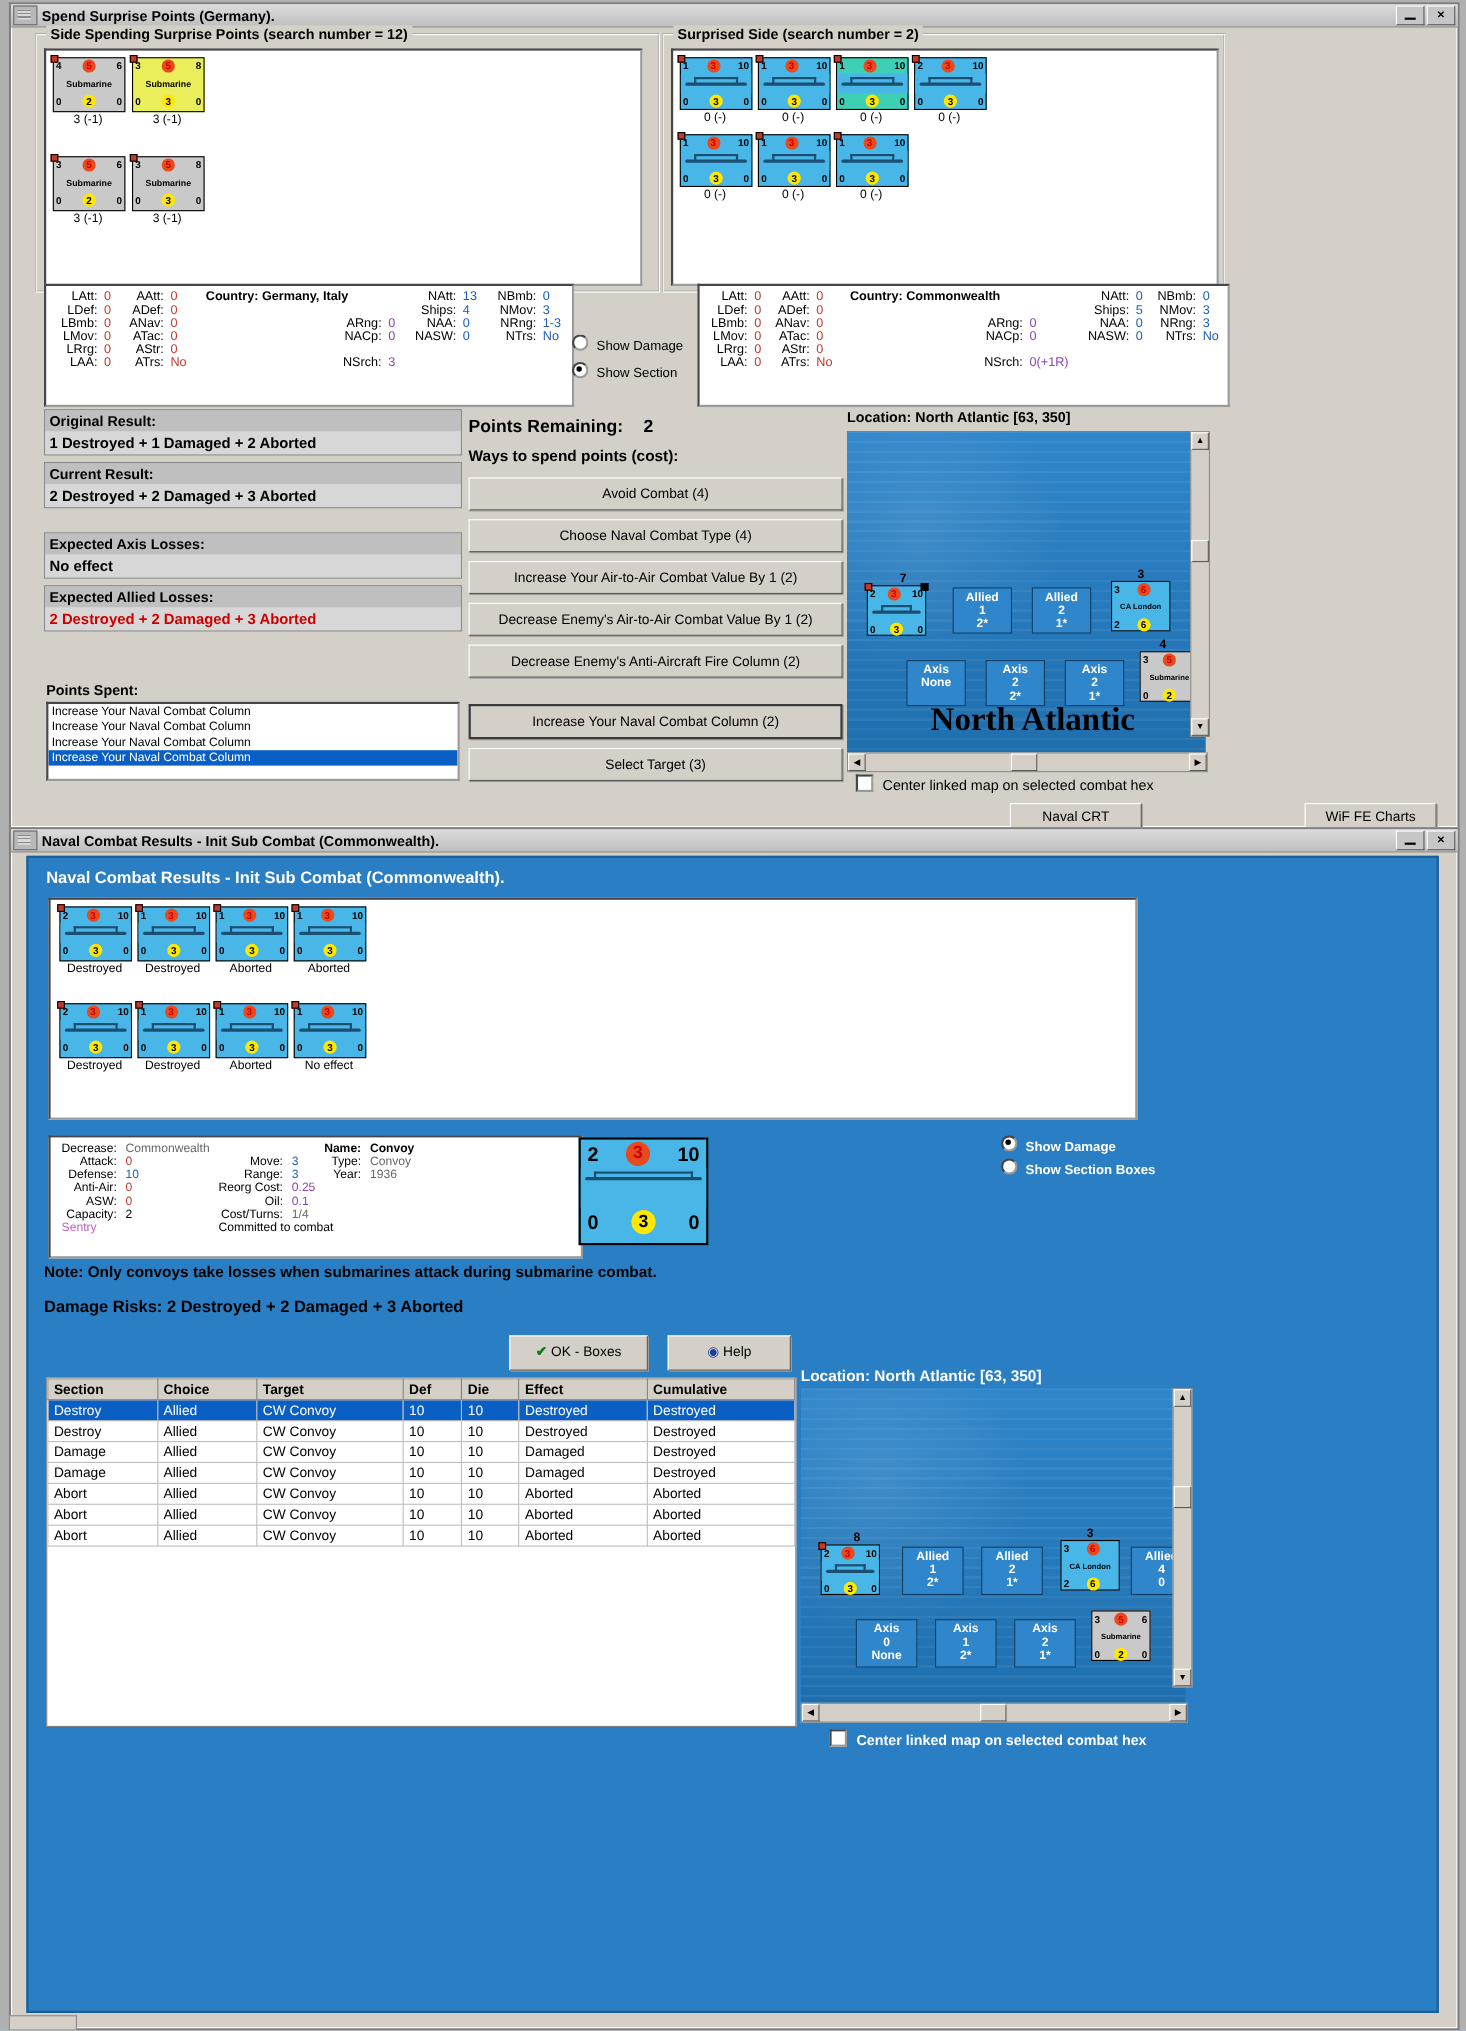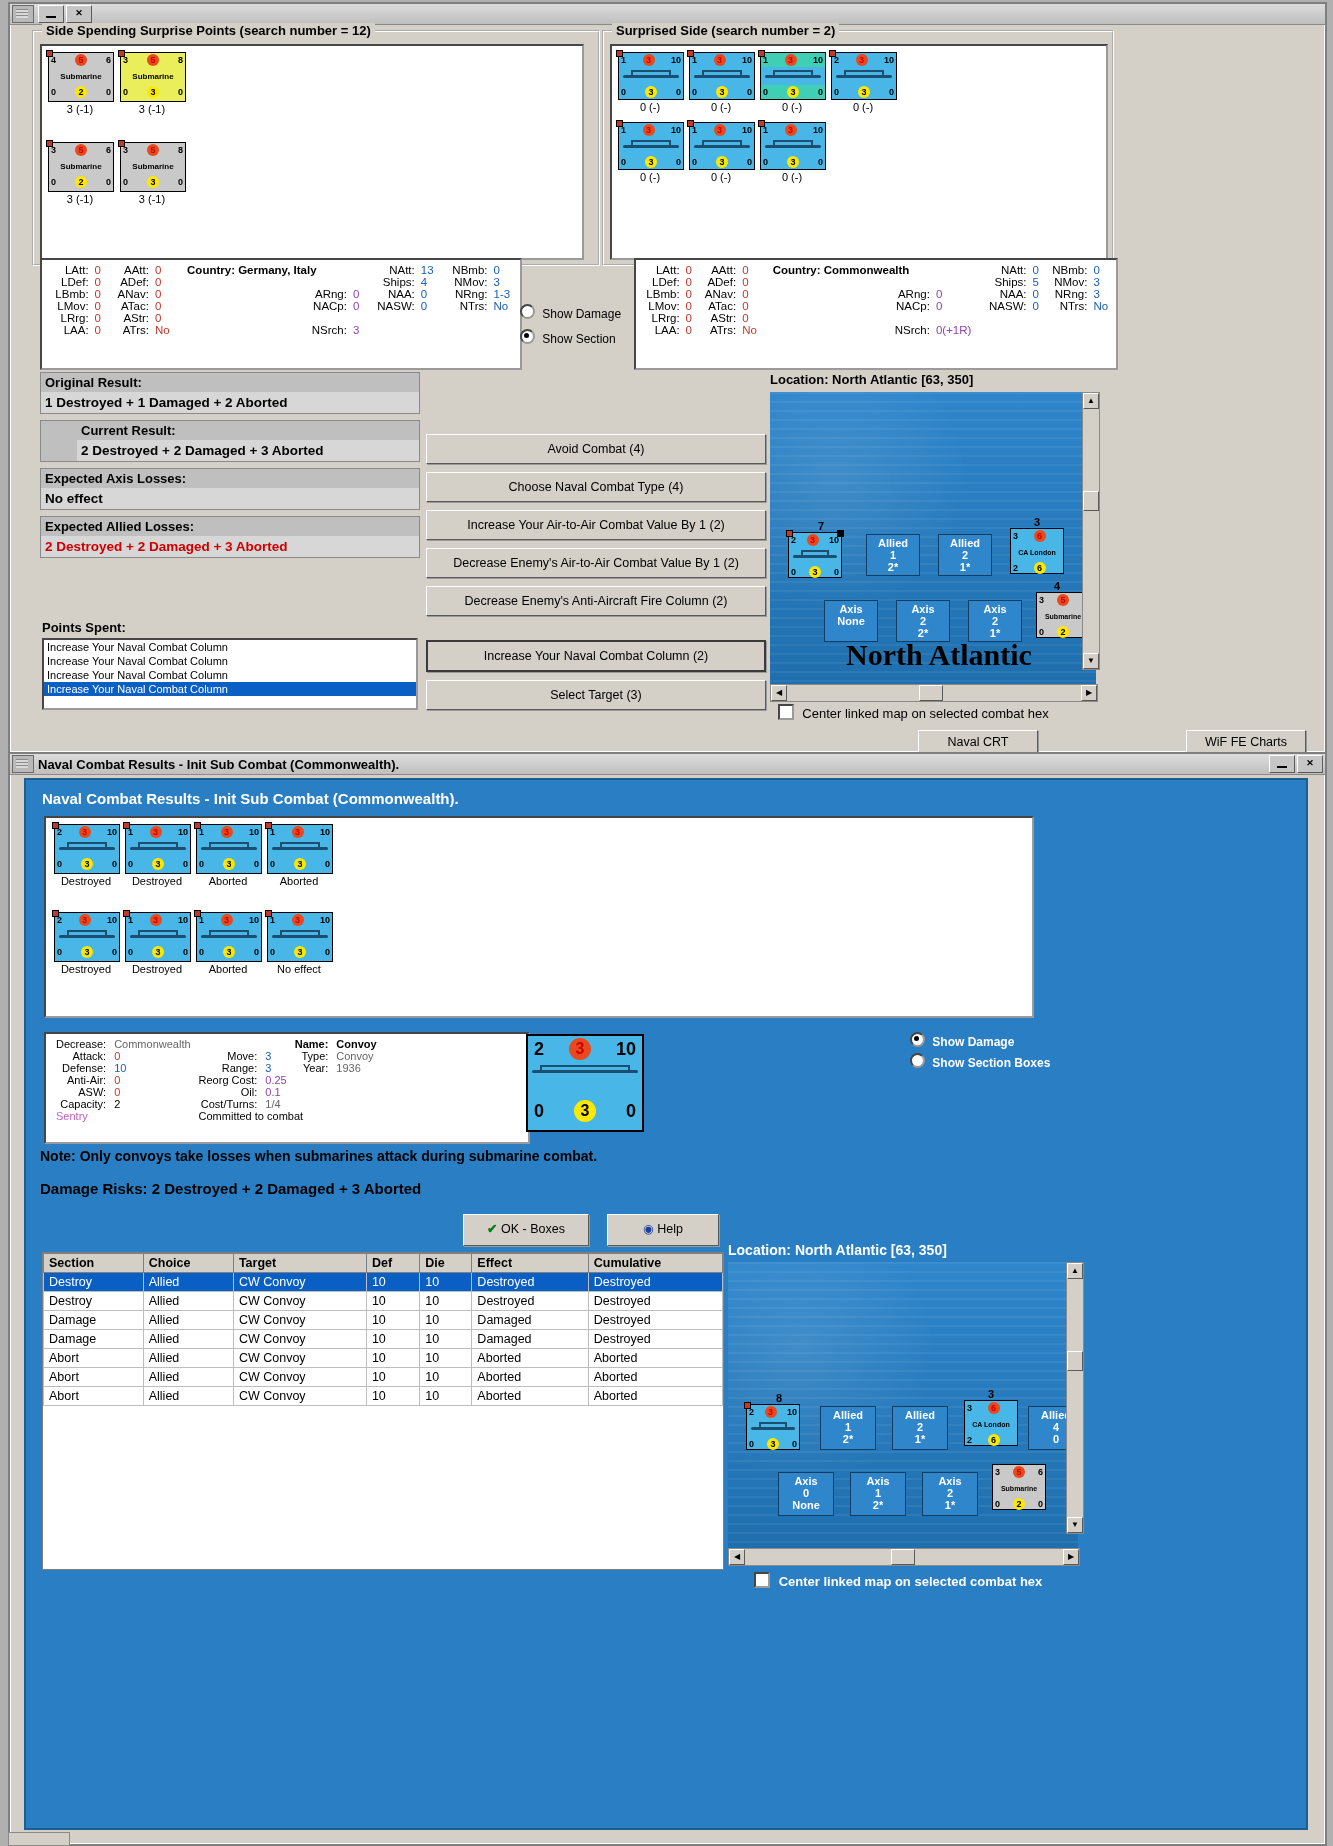--- a/index.html
+++ b/index.html
@@ -105,20 +105,21 @@
   .tiny{font-size:11px;}
 </style>
 </head>
 <body>
 
 <div id="root">
 
 <div class="win" style="left:8px;top:2px;width:1315px;height:748px;">
   <div class="titlebar">
     <span class="tb-icon"></span>
+    <span class="tb-title">Spend Surprise Points (Germany).</span>
     <span class="tb-btns">
       <span class="tb-btn min"></span>
       <span class="tb-btn close">✕</span>
     </span>
   </div>
 
   <div class="group" style="left:22px;top:26px;width:564px;height:232px;">
     <span class="legend">Side Spending Surprise Points (search number = 12)</span>
     <div class="panelwhite" style="left:6px;top:12px;width:540px;height:212px;">
       <div id="left-counters" style="position:absolute;left:6px;top:6px;">
@@ -488,21 +489,21 @@
             </tr>
           </tbody>
         </table>
   </div>
 
   <div id="results-col" style="position:absolute;left:30px;top:368px;width:380px;">
         <div class="resbox" style="position:relative;margin-bottom:6px;">
           <div class="reshdr">Original Result:</div>
           <div class="resval">1 Destroyed + 1 Damaged + 2 Aborted</div>
         </div>
-        <div class="resbox" style="position:relative;margin-bottom:6px;padding-left:36px;">
+        <div class="resbox" style="position:relative;margin-bottom:22px;">
           <div class="reshdr">Current Result:</div>
           <div class="resval">2 Destroyed + 2 Damaged + 3 Aborted</div>
         </div>
         <div class="resbox" style="position:relative;margin-bottom:6px;">
           <div class="reshdr">Expected Axis Losses:</div>
           <div class="resval">No effect</div>
         </div>
         <div class="resbox" style="position:relative;margin-bottom:6px;">
           <div class="reshdr">Expected Allied Losses:</div>
           <div class="resval red">2 Destroyed + 2 Damaged + 3 Aborted</div>
@@ -514,20 +515,27 @@
   </div>
   <div class="listbox" style="left:32px;top:634px;width:372px;height:68px;">
     <div id="spent-list">
           <div class="li">Increase Your Naval Combat Column</div>
           <div class="li">Increase Your Naval Combat Column</div>
           <div class="li">Increase Your Naval Combat Column</div>
           <div class="li sel">Increase Your Naval Combat Column</div>
         </div>
   </div>
 
+  <div style="position:absolute;left:416px;top:376px;width:340px;">
+    <div style="font-size:16px;font-weight:bold;">
+      <span>Points Remaining:</span>
+      <span style="margin-left:14px;">2</span>
+    </div>
+    <div style="font-size:14px;font-weight:bold;margin-top:8px;">Ways to spend points (cost):</div>
+  </div>
   <div id="spend-buttons" style="position:absolute;left:416px;top:430px;width:340px;">
         <div class="btn wide" style="margin-bottom:8px;">Avoid Combat (4)</div>
         <div class="btn wide" style="margin-bottom:8px;">Choose Naval Combat Type (4)</div>
         <div class="btn wide" style="margin-bottom:8px;">Increase Your Air-to-Air Combat Value By 1 (2)</div>
         <div class="btn wide" style="margin-bottom:8px;">Decrease Enemy's Air-to-Air Combat Value By 1 (2)</div>
         <div class="btn wide" style="margin-bottom:24px;">Decrease Enemy's Anti-Aircraft Fire Column (2)</div>
         <div class="btn wide sel" style="margin-bottom:8px;">Increase Your Naval Combat Column (2)</div>
         <div class="btn wide" style="margin-bottom:8px;">Select Target (3)</div>
       </div>
 

